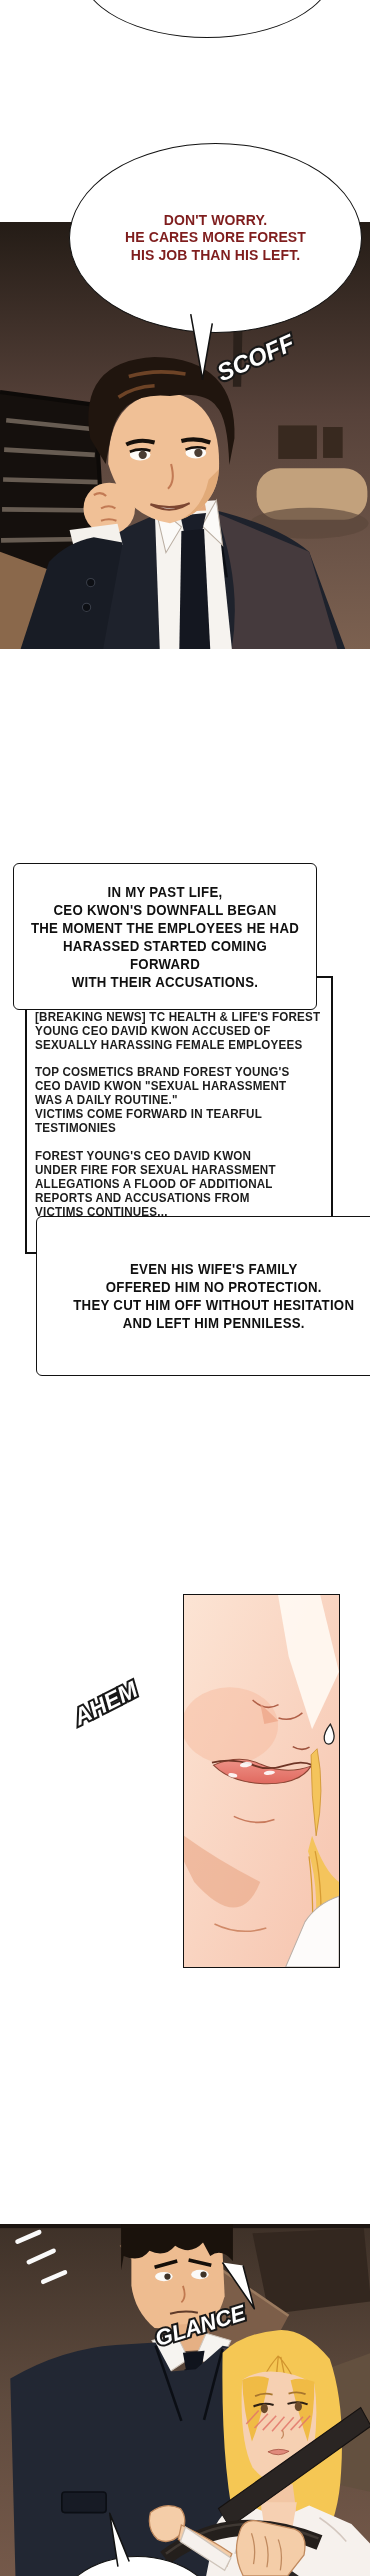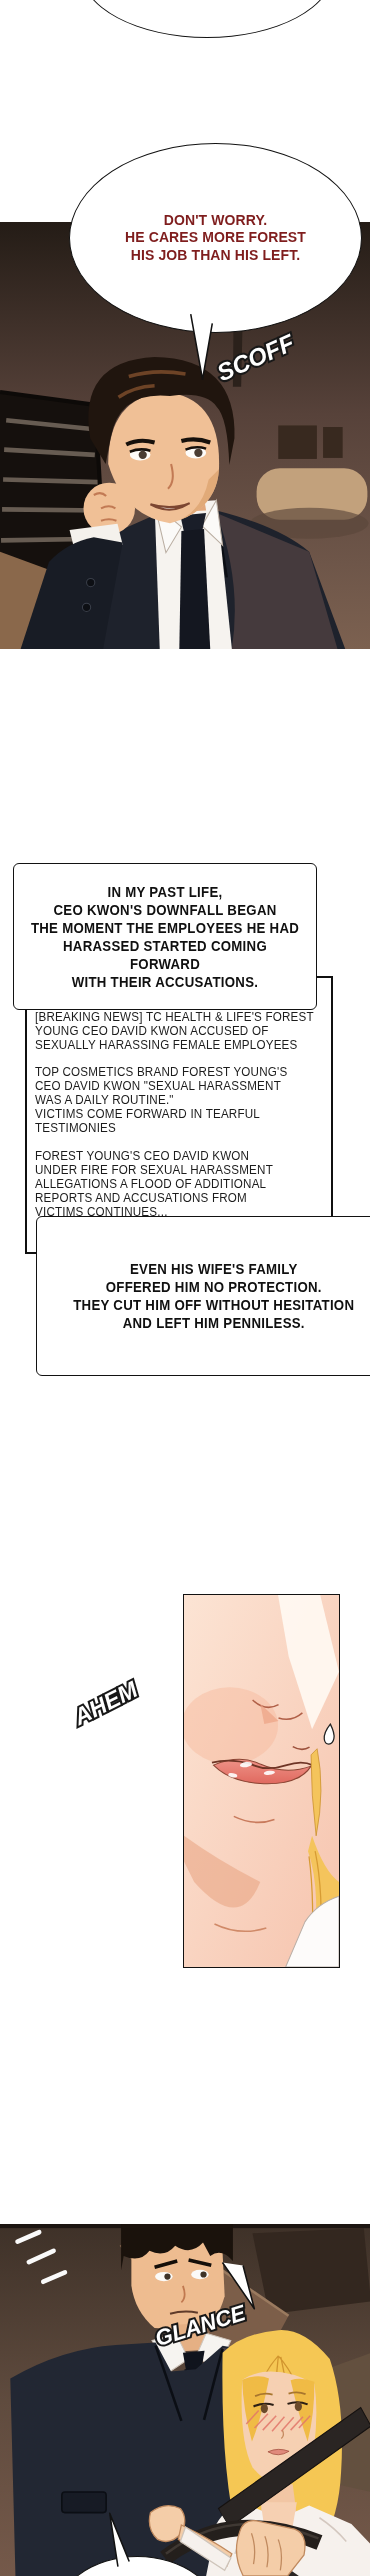--- a/index.html
+++ b/index.html
@@ -14,21 +14,21 @@
   .bubble .btxt{text-align:center;font-weight:bold;color:#7f1d1d;
           font-size:14px;line-height:17.5px;letter-spacing:0.1px;}
   .tail{position:absolute;z-index:3;overflow:visible;}
   
   .nbox{position:absolute;background:#fff;border:1.5px solid #121212;border-radius:6px;
         display:flex;align-items:center;justify-content:center;z-index:3;}
   .nbox .ntxt{text-align:center;font-weight:700;color:#101010;font-size:14.4px;
         line-height:18px;letter-spacing:0.3px;transform:scaleX(.92);}
   
   #newsbox{position:absolute;left:25px;top:976px;width:308px;height:278px;background:#fff;
-        border:2.6px solid #101010;z-index:2;box-sizing:border-box;padding:32px 7.2px 0 8.2px;}
+        border:2.6px solid #101010;z-index:2;box-sizing:border-box;padding:32px 7.2px 0 8.2px;font-weight:bold;}
   #newsbox .nl{font-size:12px;line-height:14px;letter-spacing:0.2px;color:#1c1c1c;
         transform:scaleX(.97);transform-origin:left center;white-space:nowrap;}
   #newsbox .pgap{margin-top:13.4px;}
   
   .sfx{position:absolute;font-weight:bold;font-style:italic;color:#ffffff;white-space:nowrap;
        -webkit-text-stroke:4.1px #181818;paint-order:stroke fill;z-index:4;}
   .arc{position:absolute;background:#fff;border:1.5px solid #121212;border-radius:50%;z-index:2;}
 </style>
 </head>
 <body>

